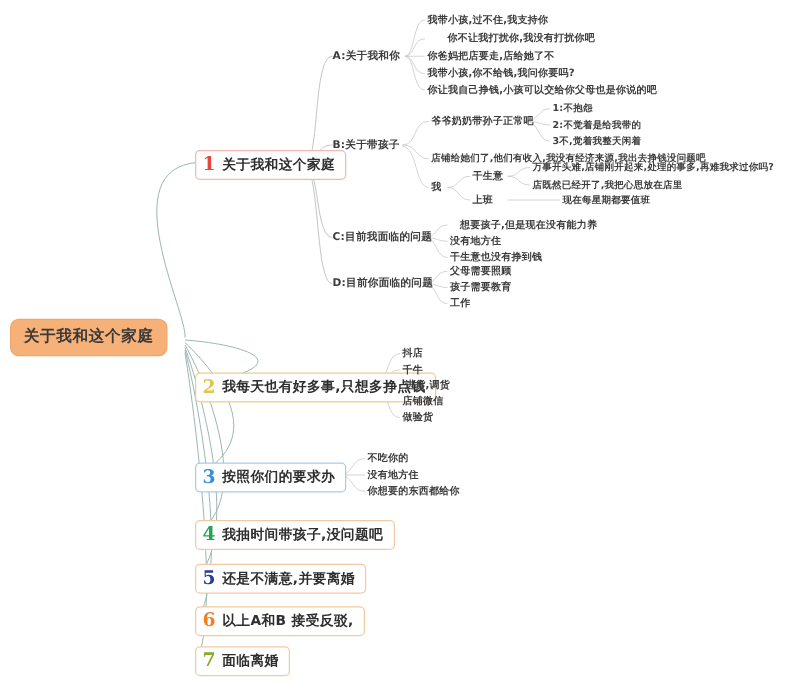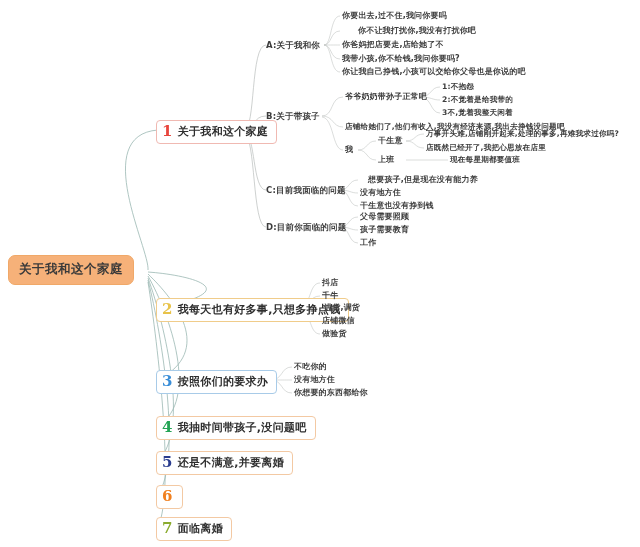--- a/index.html
+++ b/index.html
@@ -177,29 +177,30 @@
   <span>我抽时间带孩子,没问题吧</span>
 </div>
 
 <div class="node branch-box b5" style="left:156px; top:451px;">
   <span class="branch-num n5">5</span>
   <span>还是不满意,并要离婚</span>
 </div>
 
 <div class="node branch-box b6" style="left:156px; top:485px;">
   <span class="branch-num n6">6</span>
+  <span>以上A和B 接受反驳,</span>
 </div>
 
 <div class="node branch-box b7" style="left:156px; top:517px;">
   <span class="branch-num n7">7</span>
   <span>面临离婚</span>
 </div>
 
 <div class="leaf lv2" style="left:266px; top:41px;">A:关于我和你</div>
-<div class="leaf lv3" style="left:342px; top:12px;">你要出去,过不住,我问你要吗</div>
+<div class="leaf lv3" style="left:342px; top:12px;">我带小孩,过不住,我支持你</div>
 <div class="leaf lv3" style="left:342px; top:27px;margin-left:16px;">你不让我打扰你,我没有打扰你吧</div>
 <div class="leaf lv3" style="left:342px; top:41px;">你爸妈把店要走,店给她了不</div>
 <div class="leaf lv3" style="left:342px; top:55px;">我带小孩,你不给钱,我问你要吗?</div>
 <div class="leaf lv3" style="left:342px; top:68px;">你让我自己挣钱,小孩可以交给你父母也是你说的吧</div>
 
 <div class="leaf lv2" style="left:266px; top:112px;">B:关于带孩子</div>
 <div class="leaf lv3" style="left:345px; top:93px;">爷爷奶奶带孙子正常吧</div>
 <div class="leaf lv4" style="left:442px; top:83px;">1:不抱怨</div>
 <div class="leaf lv4" style="left:442px; top:96px;">2:不觉着是给我带的</div>
 <div class="leaf lv4" style="left:442px; top:109px;">3不,觉着我整天闲着</div>

